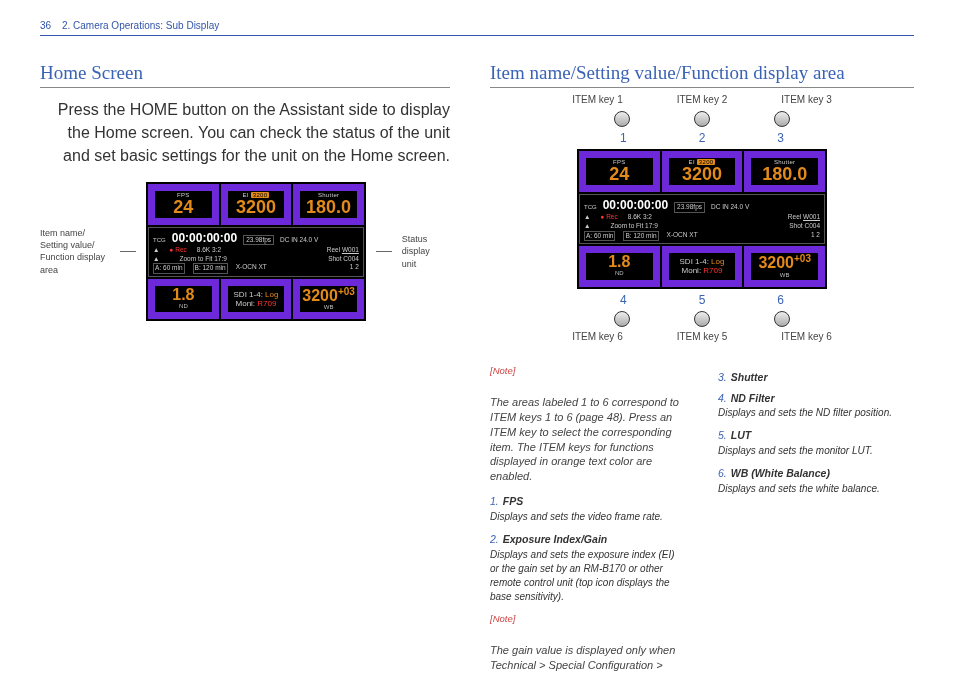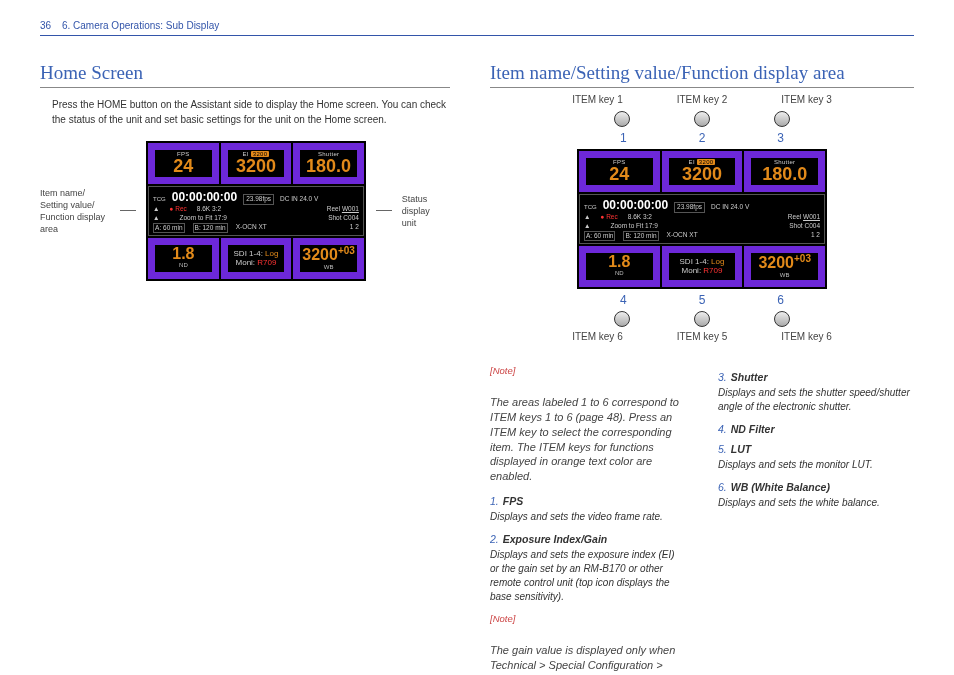--- a/index.html
+++ b/index.html
@@ -36,23 +36,24 @@
   h2.sec {
     font-family: "Times New Roman", serif;
     font-weight: normal;
     color: #3b63b5;
     font-size: 19px;
     margin: 0 0 6px 0;
     border-bottom: 1px solid #888;
     padding-bottom: 3px;
   }
   .intro {
-    font-size: 10px;
+    font-size: 16px;
     line-height: 1.45;
-    margin: 10px 0 14px 12px;
+    margin: 10px 0 14px 0;
+    text-align: right;
   }
   
   .lcd-wrap {
     display:flex;
     align-items:center;
     justify-content:center;
     gap:10px;
     margin: 8px 0 0 0;
   }
   .side-label {
@@ -137,21 +138,21 @@
   .item-h .t { font-weight:bold;}
   .item-p { margin:0 0 8px 0;}
 </style>
 </head>
 <body>
 
 <div class="page">
 
   <div class="header-bar">
     <span class="pg">36</span>
-    <span>6. Camera Operations: Sub Display</span>
+    <span>2. Camera Operations: Sub Display</span>
   </div>
 
   <div class="two-col">
 
     <div class="left-col">
       <h2 class="sec">Home Screen</h2>
       <p class="intro">Press the HOME button on the Assistant side to display the Home screen. You can check the status of the unit and set basic settings for the unit on the Home screen.</p>
 
       <div class="lcd-wrap">
         <div class="side-label" style="text-align:left; white-space:pre-line;">Item name/
@@ -328,23 +329,23 @@
 
           <div class="item-h"><span class="n">2.</span><span class="t">Exposure Index/Gain</span></div>
           <p class="item-p">Displays and sets the exposure index (EI) or the gain set by an RM-B170 or other remote control unit (top icon displays the base sensitivity).</p>
 
           <div class="note-tag">[Note]</div>
           <div class="note-text">The gain value is displayed only when Technical &gt; Special Configuration &gt; RM/RCP Paint Control (page 91) is set to On in the full menu.</div>
         </div>
 
         <div class="bc">
           <div class="item-h"><span class="n">3.</span><span class="t">Shutter</span></div>
-          <p class="item-p">Displays and sets the shutter speed/shutter angle of the electronic shutter.</p>
 
           <div class="item-h"><span class="n">4.</span><span class="t">ND Filter</span></div>
+          <p class="item-p">Displays and sets the ND filter position.</p>
 
           <div class="item-h"><span class="n">5.</span><span class="t">LUT</span></div>
           <p class="item-p">Displays and sets the monitor LUT.</p>
 
           <div class="item-h"><span class="n">6.</span><span class="t">WB (White Balance)</span></div>
           <p class="item-p">Displays and sets the white balance.</p>
         </div>
       </div>
 
     </div>

